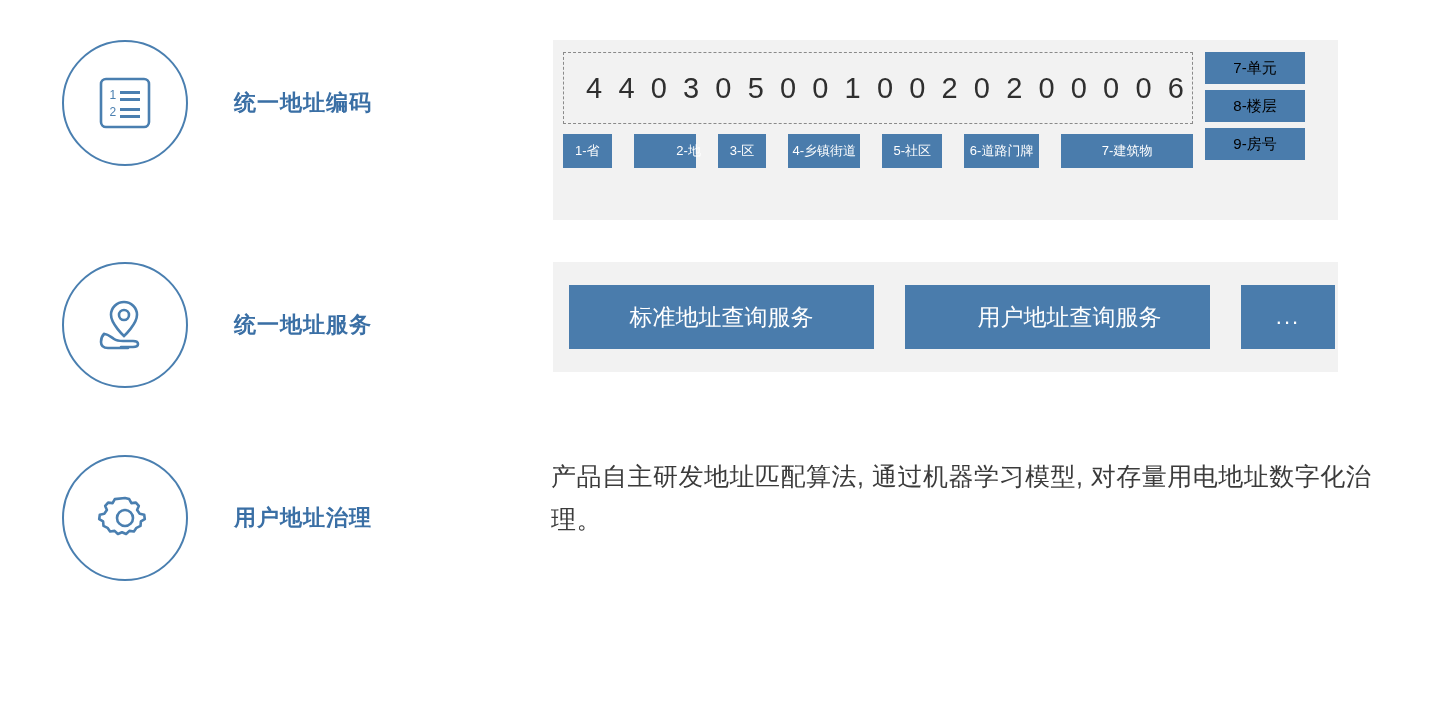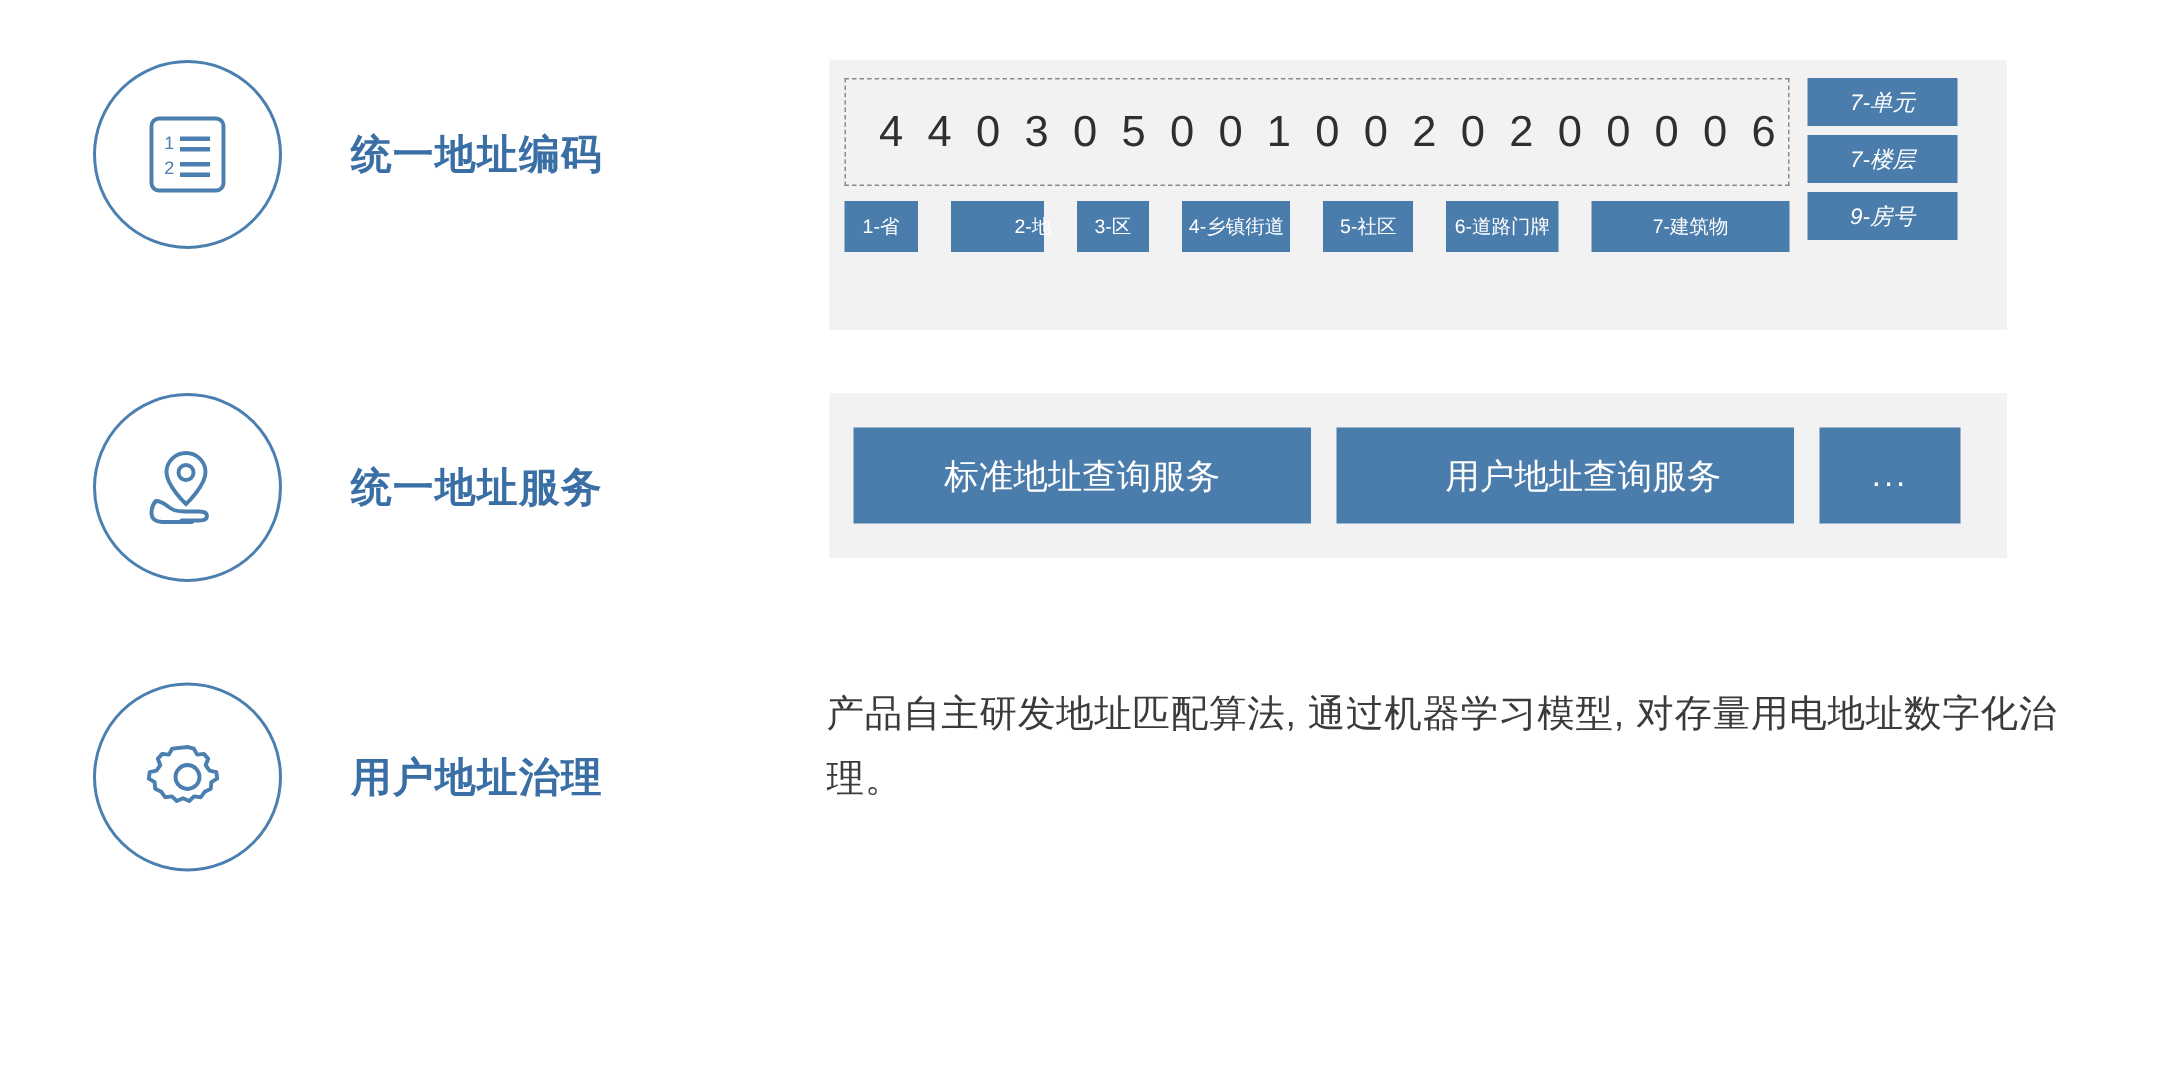--- a/index.html
+++ b/index.html
@@ -46,21 +46,21 @@
     border: 2px solid #4a7fb0;
     display: flex;
     align-items: center;
     justify-content: center;
     flex: 0 0 auto;
     box-sizing: border-box;
   }
   .circle svg { display: block; }
   .left-label {
     margin-left: 46px;
-    font-size: 27px;
+    font-size: 22px;
     font-weight: bold;
     letter-spacing: 1px;
     color: #3a6fa5;
     white-space: nowrap;
   }
 
   
   .panel {
     position: absolute;
     background: #f2f2f2;
@@ -119,45 +119,44 @@
     white-space: nowrap;
   }
   .side-col {
     position: absolute;
     left: 642px;
     top: 0;
     width: 100px;
   }
   .side-box {
     background: #4a7cac;
-    color: #ffffff;
+    color: #000000;
     font-size: 15px;
     height: 32px;
     display: flex;
     align-items: center;
     justify-content: center;
     margin-bottom: 6px;
     white-space: nowrap;
-    font-style: italic;
   }
   .side-box:last-child { margin-bottom: 0; }
 
   
   .panel-service {
     left: 553px;
     top: 0;
     width: 785px;
     height: 110px;
   }
   .service-inner {
     position: absolute;
     left: 16px;
     top: 23px;
     display: flex;
-    gap: 17px;
+    gap: 31px;
   }
   .service-btn {
     background: #4a7cac;
     color: #ffffff;
     font-size: 23px;
     display: flex;
     align-items: center;
     justify-content: center;
     height: 64px;
     box-sizing: border-box;
@@ -248,21 +247,21 @@
             <div class="seg" style="width: 62px;">1-省</div>
             <div class="seg" style="width: 62px; padding-left: 48px;">2-地</div>
             <div class="seg" style="width: 62px;">3-区</div>
             <div class="seg" style="width: 92px;">4-乡镇街道</div>
             <div class="seg" style="width: 76px;">5-社区</div>
             <div class="seg" style="width: 96px;">6-道路门牌</div>
             <div class="seg" style="width: 168px;">7-建筑物</div>
           </div>
         <div class="side-col">
             <div class="side-box">7-单元</div>
-            <div class="side-box">7-楼层</div>
+            <div class="side-box">8-楼层</div>
             <div class="side-box">9-房号</div>
           </div>
       </div>
     </div>
   </div>
 
   <div class="row row-2">
 
     <div class="left-block">
       <div class="circle">

